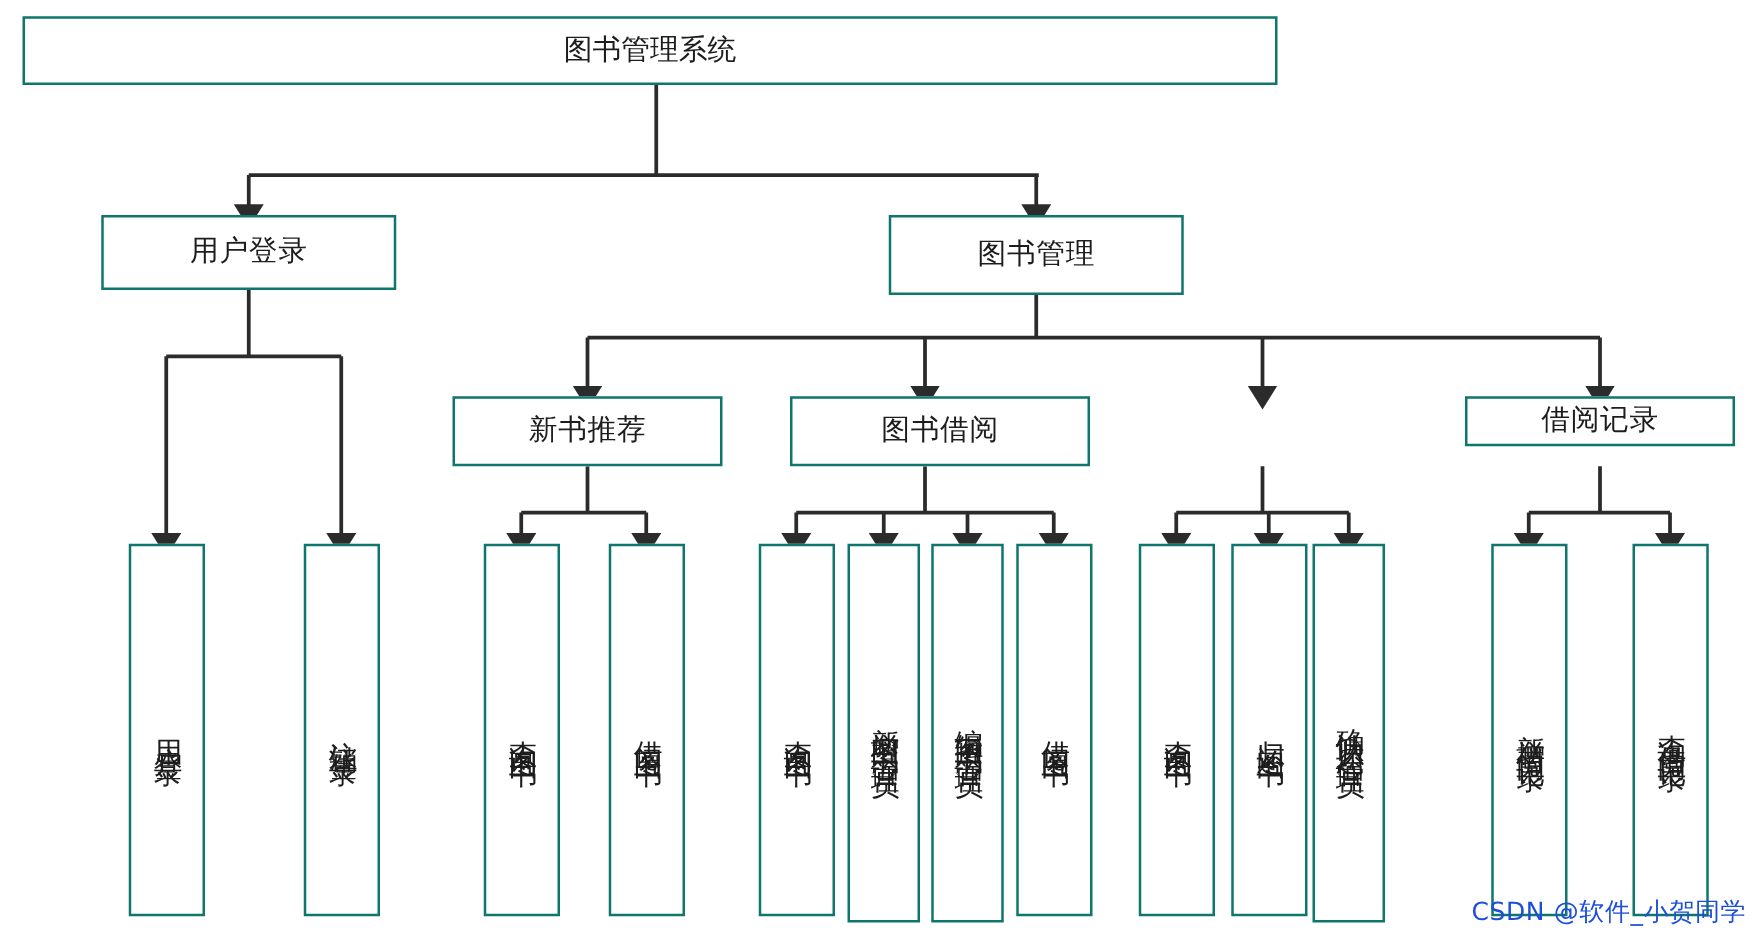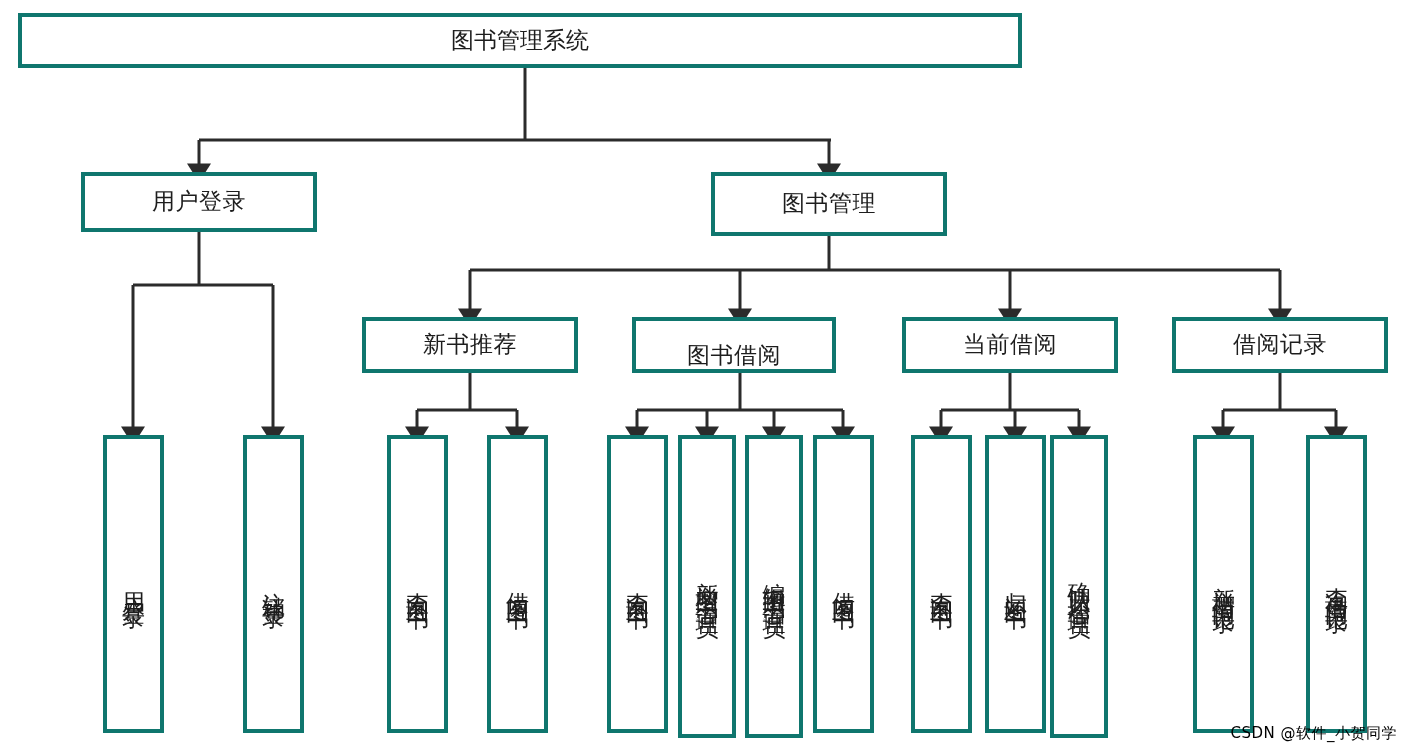--- a/index.html
+++ b/index.html
@@ -22,21 +22,21 @@
     position: absolute;
     left: 0;
     top: 0;
     width: 1405px;
     height: 747px;
     pointer-events: none;
   }
   .node {
     position: absolute;
     box-sizing: border-box;
-    border: 4px solid #0f766e;
+    border: 2px solid #0f766e;
     background: #ffffff;
     display: flex;
     align-items: center;
     justify-content: center;
     color: #1d1d1d;
     line-height: 1.18;
   }
   .node-h {
     font-size: 23px;
     letter-spacing: 0.5px;
@@ -54,22 +54,22 @@
   .node-v .vlabel {
     writing-mode: vertical-rl;
     text-orientation: upright;
     letter-spacing: 5px;
     display: block;
   }
   #watermark {
     position: absolute;
     right: 8px;
     bottom: 4px;
-    font-size: 15px;
-    color: #000000;
+    font-size: 20px;
+    color: #1d4ed8;
     white-space: nowrap;
     letter-spacing: 0.5px;
   }
 </style>
 </head>
 <body>
 
 <div id="diagram-root">
 
   <svg id="edge-layer" viewBox="0 0 1405 747" width="1405" height="747" xmlns="http://www.w3.org/2000/svg">
@@ -129,27 +129,24 @@
   <div class="node node-h" id="node-l2-0" style="left: 81px; top: 172px; width: 236px; height: 60px;">
     <span>用户登录</span>
   </div>
   <div class="node node-h" id="node-l2-1" style="left: 711px; top: 172px; width: 236px; height: 64px;">
     <span>图书管理</span>
   </div>
 
   <div class="node node-h" id="node-l3-0" style="left: 362px; top: 317px; width: 216px; height: 56px; text-align: center;">
     <span>新书推荐</span>
   </div>
-  <div class="node node-h" id="node-l3-1" style="left: 632px; top: 317px; width: 204px; height: 56px; align-items: flex-end;">
+  <div class="node node-h" id="node-l3-1" style="left: 632px; top: 317px; width: 240px; height: 56px;">
     <span>图书借阅</span>
   </div>
-  <div class="node node-h" id="node-l3-2" style="left: 902px; top: 317px; width: 216px; height: 56px;">
-    <span>当前借阅</span>
-  </div>
-  <div class="node node-h" id="node-l3-3" style="left: 1172px; top: 317px; width: 216px; height: 56px;">
+  <div class="node node-h" id="node-l3-3" style="left: 1172px; top: 317px; width: 216px; height: 40px;">
     <span>借阅记录</span>
   </div>
 
   <div class="node node-v" id="node-leaf-0" style="left: 103px; top: 435px; width: 61px; height: 298px;">
     <span class="vlabel">用户登录</span>
   </div>
   <div class="node node-v" id="node-leaf-1" style="left: 243px; top: 435px; width: 61px; height: 298px;">
     <span class="vlabel">注销登录</span>
   </div>
   <div class="node node-v" id="node-leaf-2" style="left: 387px; top: 435px; width: 61px; height: 298px;">

